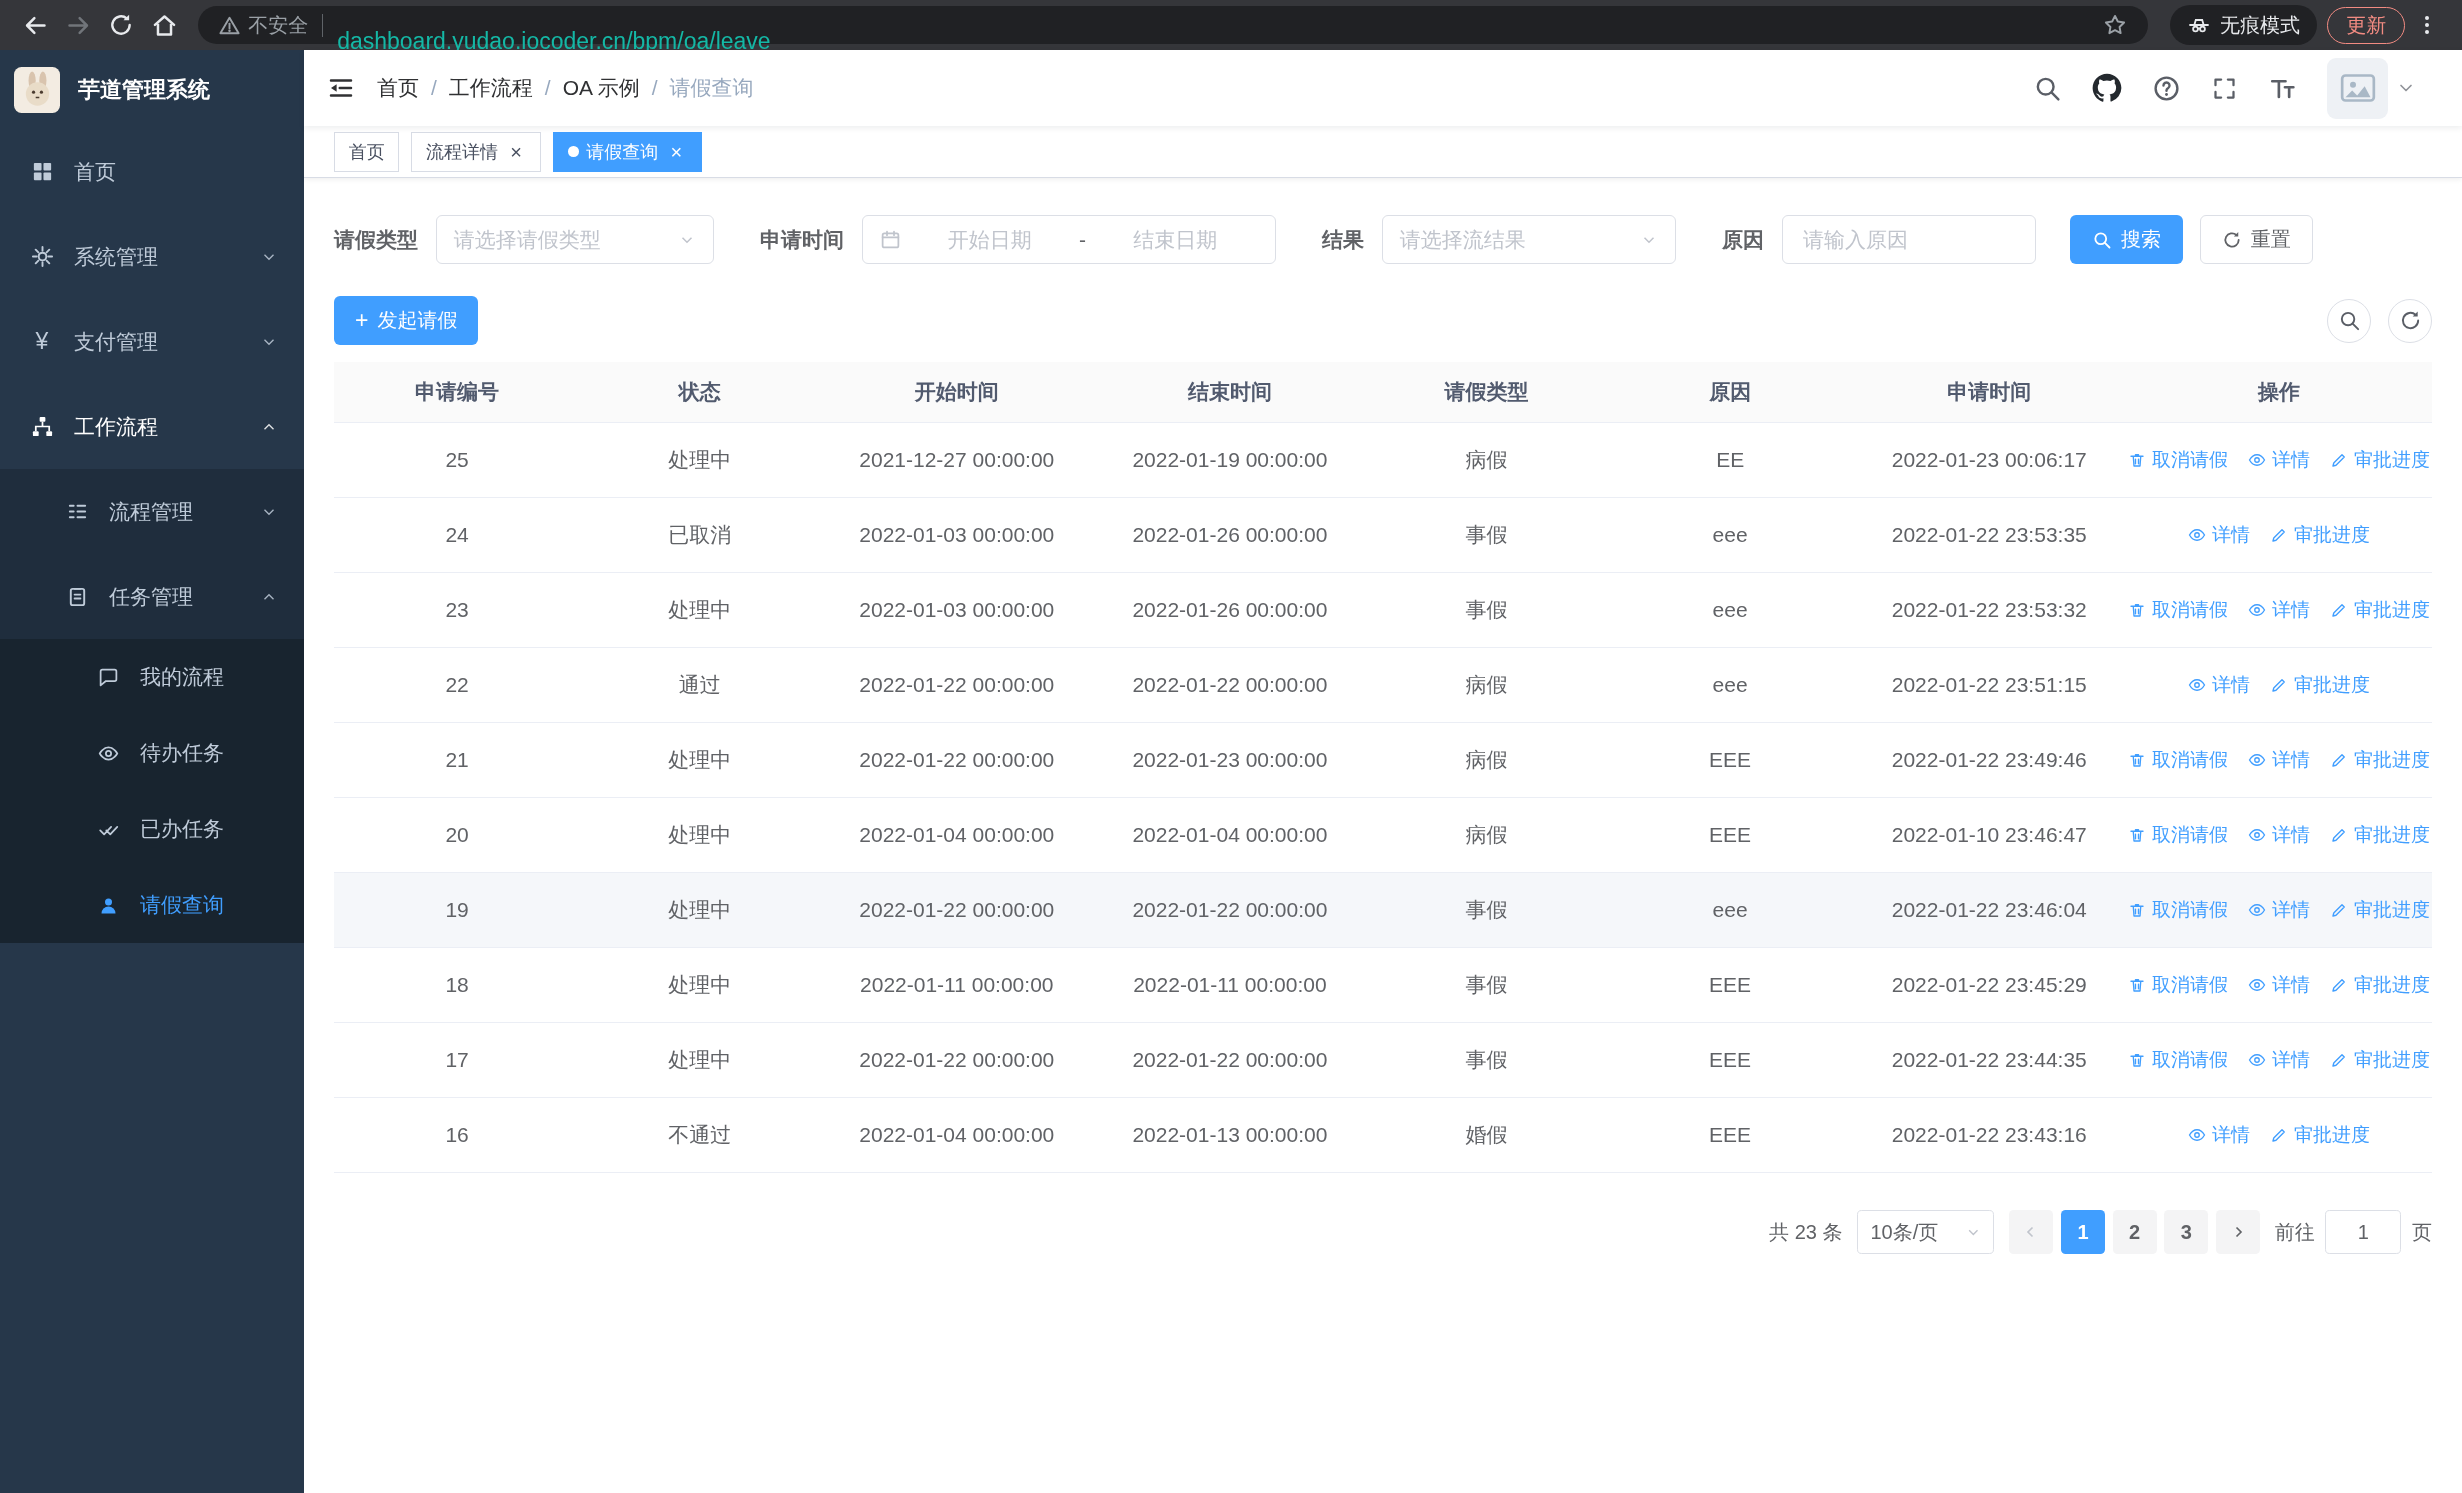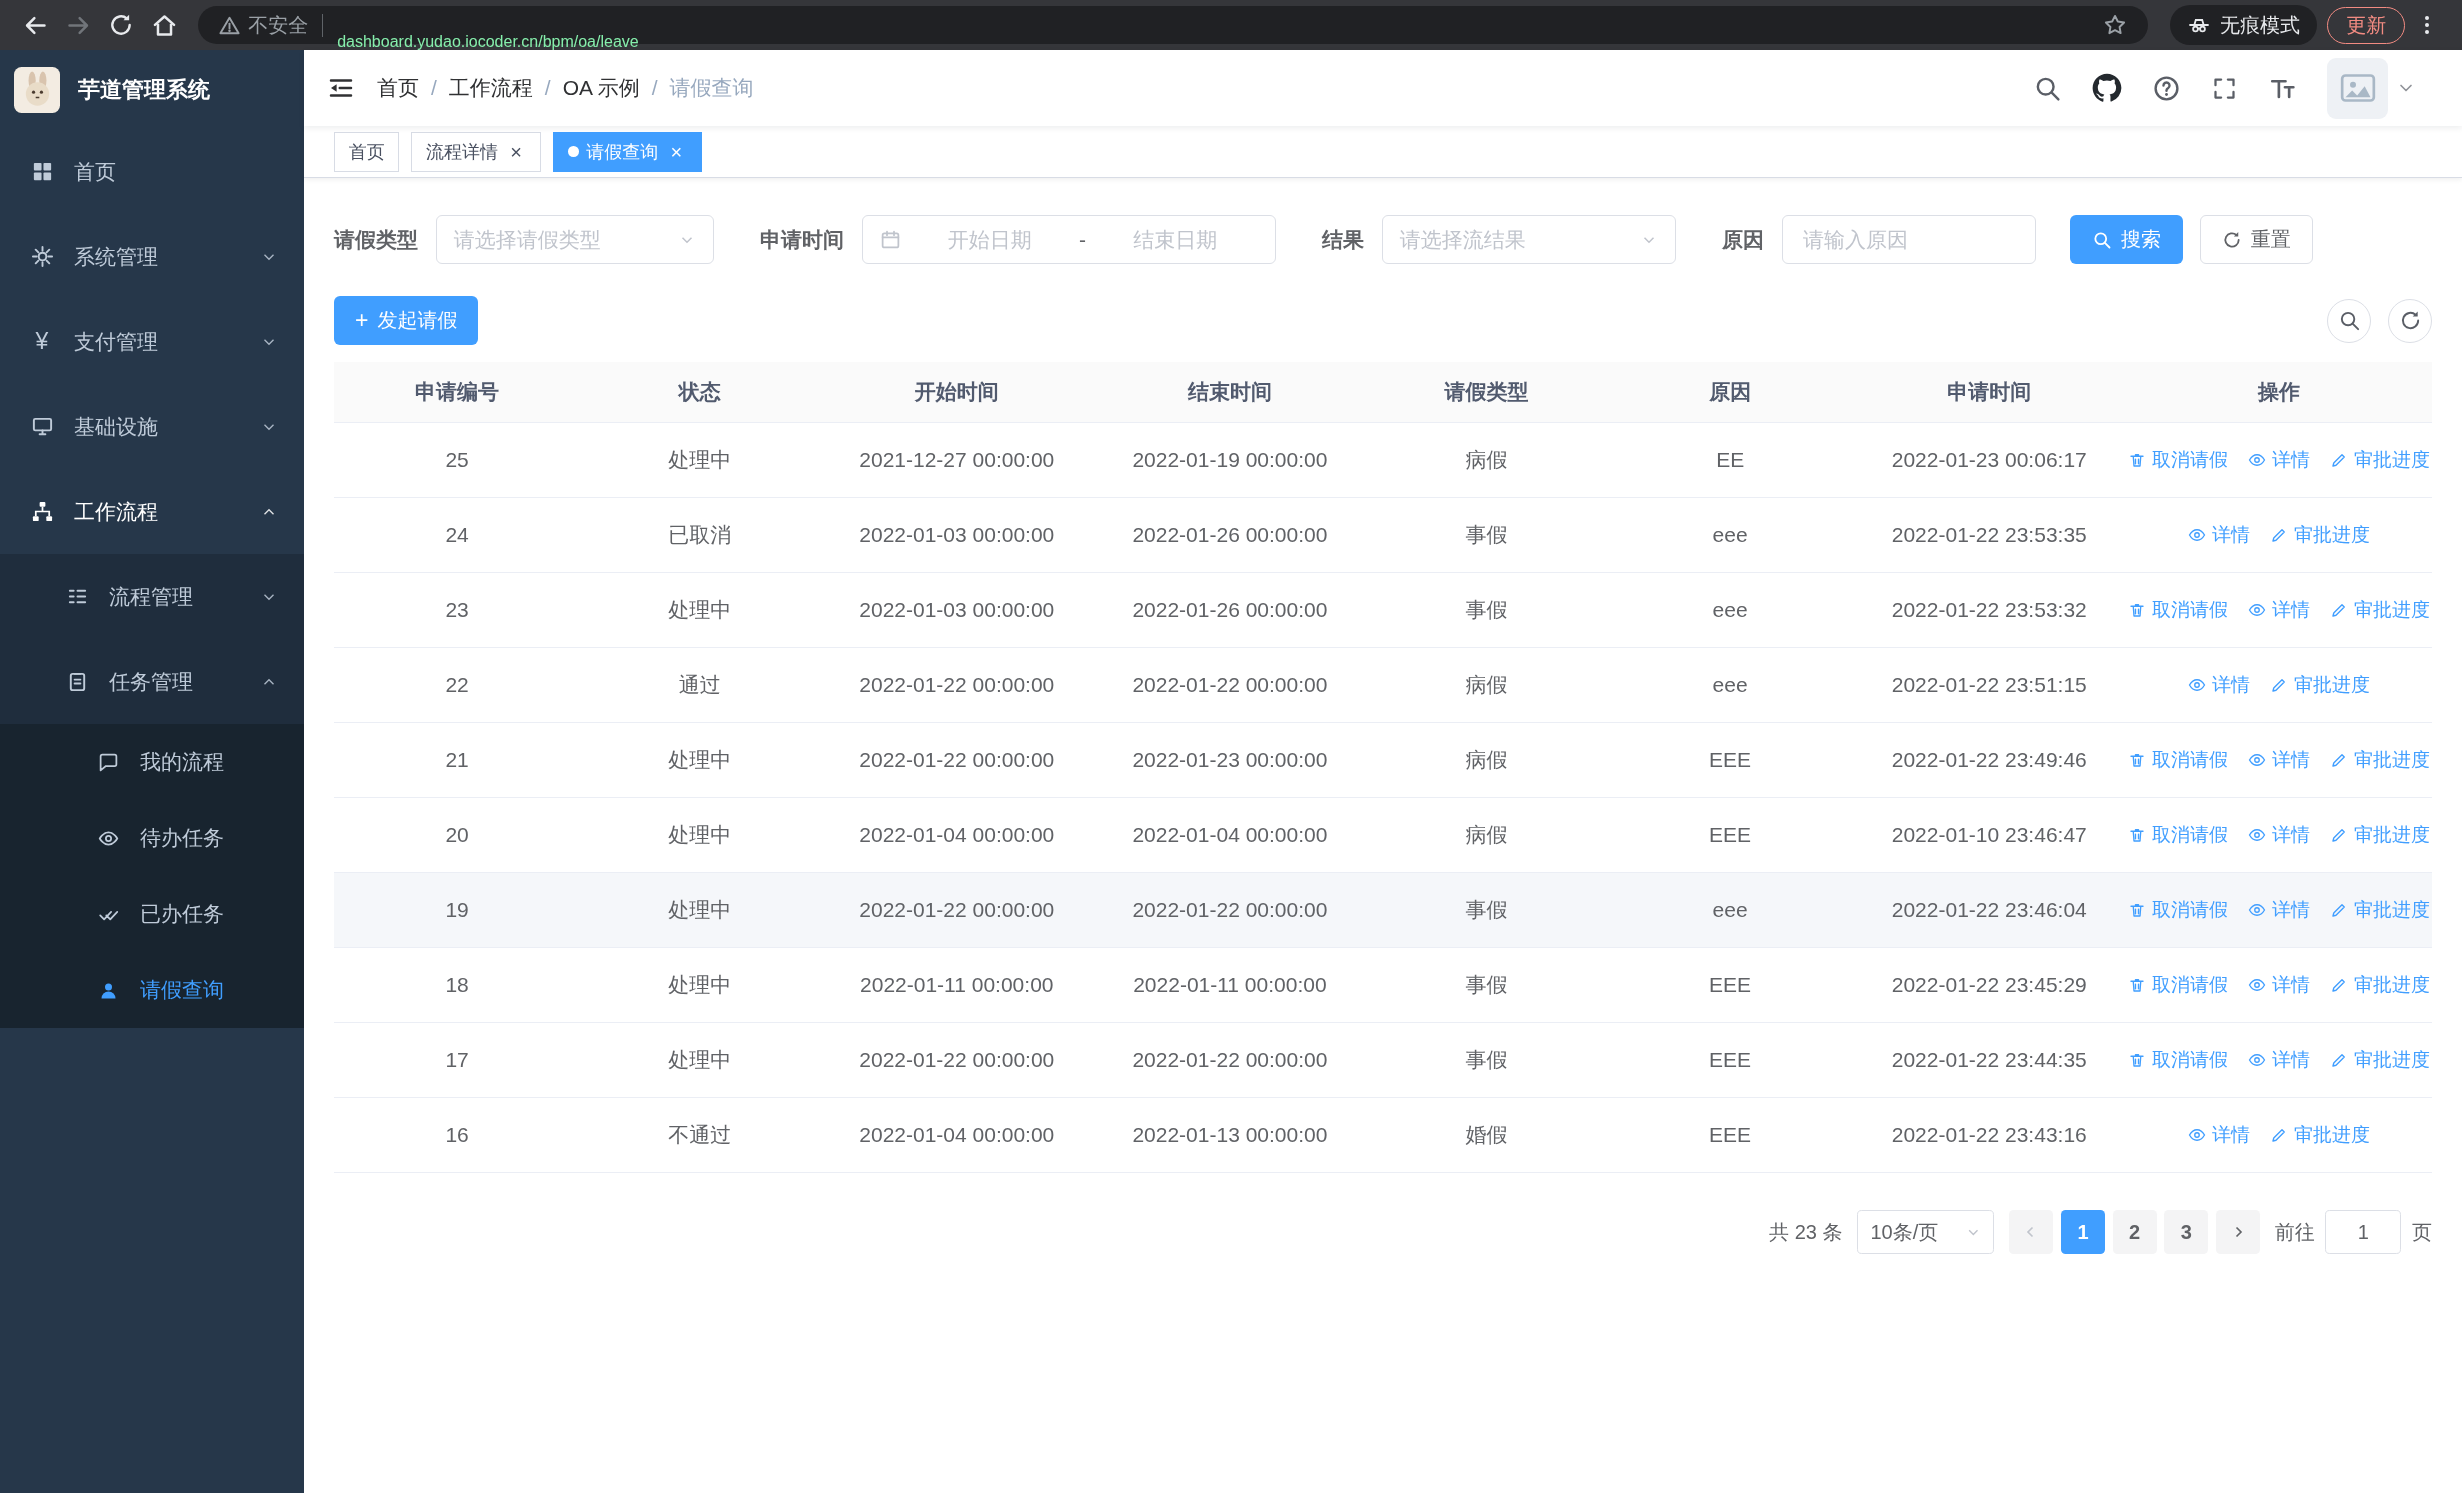--- a/index.html
+++ b/index.html
@@ -7,21 +7,21 @@
   body { font-family:"Liberation Sans","DejaVu Sans",sans-serif; background:#fff; overflow:hidden; }
   svg { display:block; }
 
   
   .chrome { height:50px; background:#35363a; display:flex; align-items:center; padding:0 13.7px; }
   .chrome-btn { width:43px; height:43px; border-radius:50%; display:flex; align-items:center; justify-content:center; color:#e8eaed; flex-shrink:0; cursor:pointer; }
   .chrome-btn.dim { color:#71757a; }
   .url-bar { flex:1; height:38px; background:#202124; border-radius:20px; display:flex; align-items:center; padding:0 20px; margin:0 12px; color:#9aa0a6; font-size:20px; cursor:text; min-width:0; }
   .url-bar .warn { display:flex; align-items:center; gap:7.6px; color:#9aa0a6; flex-shrink:0; }
   .sep-v { width:1.5px; height:23px; background:#5f6368; margin:0 13.7px; flex-shrink:0; }
-  .url-text { color:#86efac; font-size:16px; white-space:nowrap; overflow:hidden; flex:1;margin-top:33px; }
+  .url-text { color:#14b8a6; font-size:23px; white-space:nowrap; overflow:hidden; flex:1;margin-top:33px; }
   .incog-chip { height:40px; border-radius:20px; background:#202124; display:flex; align-items:center; gap:9px; padding:0 16.7px; color:#e8eaed; font-size:20px; margin:0 10.6px; flex-shrink:0; }
   .update-pill { height:37px; border:1.5px solid #f28b82; color:#f28b82; border-radius:20px; display:flex; align-items:center; padding:0 18px; font-size:20px; cursor:pointer; flex-shrink:0; }
 
   
   .app { display:flex; height:1443px; }
 
   
   .sidebar { width:304px; background:#26374a; color:#bfcbd9; flex-shrink:0; overflow:hidden; }
   .logo-row { height:79px; display:flex; align-items:center; padding-left:14px; gap:18px; cursor:pointer; }
   .logo-img { width:46px; height:46px; border-radius:7.6px; background:#f3ece2; display:flex; align-items:center; justify-content:center; overflow:hidden; flex-shrink:0; }
@@ -225,34 +225,20 @@
       <div class="mi-row">
         <span class="mi">¥</span>
         <span>支付管理</span>
         <span class="arrow">
             <svg width="18" height="18" viewBox="0 0 24 24">
               <polyline points="6,9 12,15 18,9" fill="none" stroke="currentColor" stroke-width="1.8"></polyline>
             </svg>
           </span>
       </div>
 
-      <div class="mi-row">
-        <span class="mi">
-          <svg width="23" height="23" viewBox="0 0 24 24">
-              <rect x="3" y="4" width="18" height="12" rx="1.5" fill="none" stroke="currentColor" stroke-width="2"></rect>
-              <path d="M9 20h6M12 16v4" stroke="currentColor" stroke-width="2" stroke-linecap="round"></path>
-            </svg>
-        </span>
-        <span>基础设施</span>
-        <span class="arrow">
-            <svg width="18" height="18" viewBox="0 0 24 24">
-              <polyline points="6,9 12,15 18,9" fill="none" stroke="currentColor" stroke-width="1.8"></polyline>
-            </svg>
-          </span>
-      </div>
 
 
       <div class="mi-row active-parent">
         <span class="mi">
           <svg width="23" height="23" viewBox="0 0 24 24">
               <rect x="9" y="2" width="6" height="5" rx="1" fill="currentColor"></rect>
               <rect x="2" y="17" width="6" height="5" rx="1" fill="currentColor"></rect>
               <rect x="16" y="17" width="6" height="5" rx="1" fill="currentColor"></rect>
               <path d="M12 7v5M12 12H5v5M12 12h7v5" fill="none" stroke="currentColor" stroke-width="1.8"></path>
             </svg>

